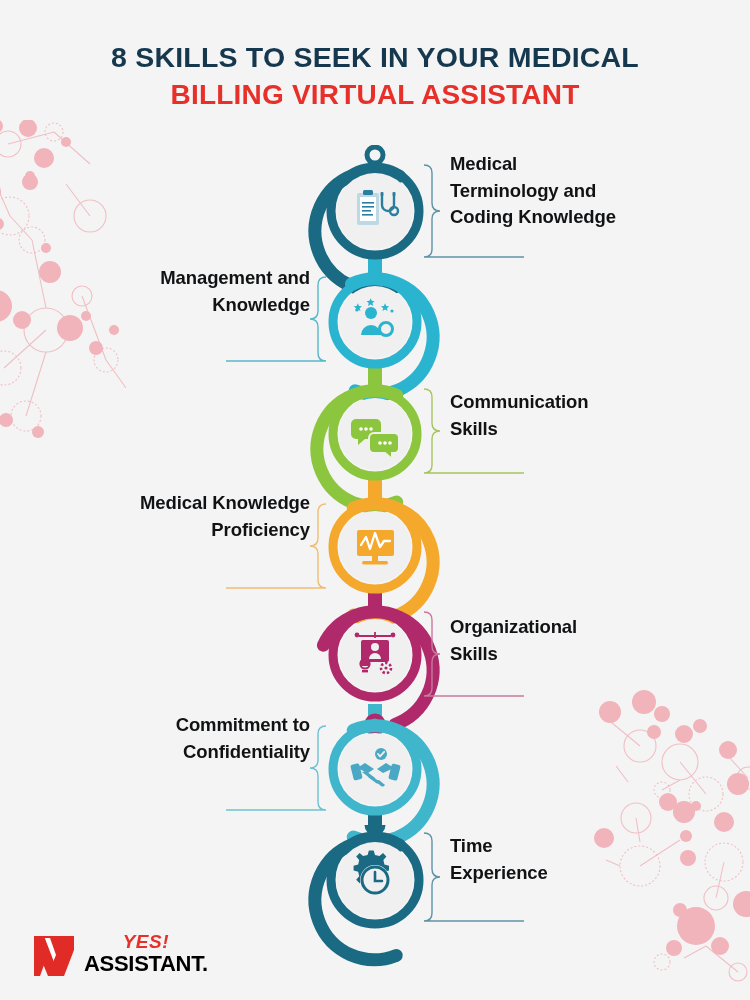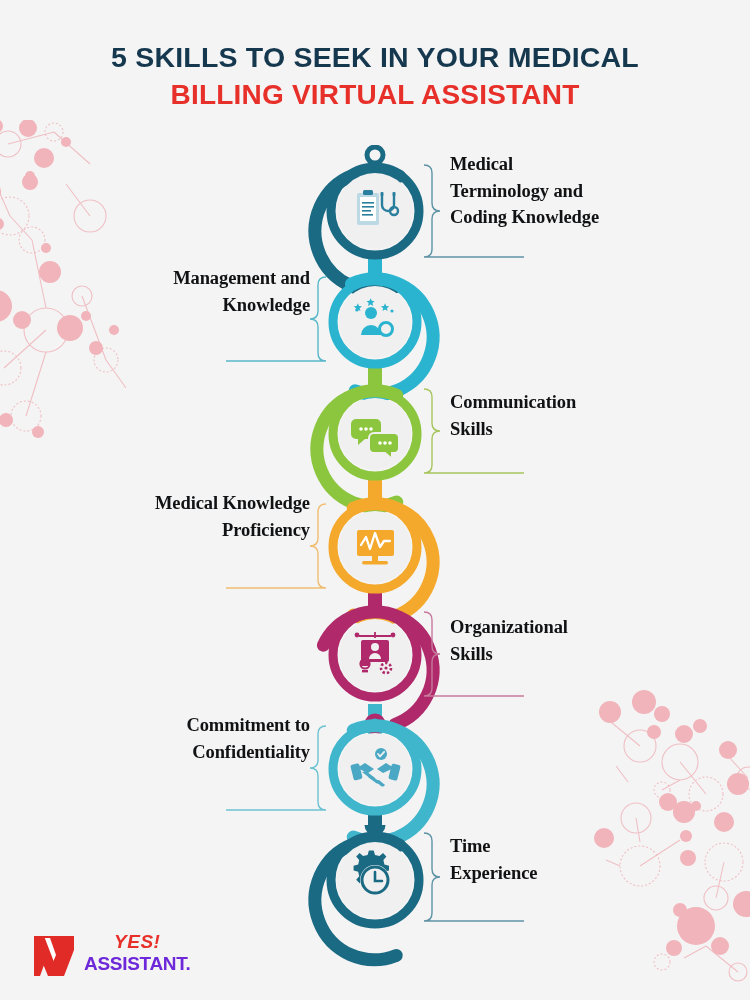--- a/index.html
+++ b/index.html
@@ -34,35 +34,34 @@
   .timeline{position:absolute;left:0;top:0;width:750px;height:1000px;}
 
   .node{position:absolute;width:750px;height:150px;}
   .node-svg{position:absolute;left:0;top:0;width:750px;height:150px;}
 
   .label{
     position:absolute;
     font-size:18.5px;font-weight:bold;color:#111214;
     line-height:26.5px;
     letter-spacing:-.1px;
-    font-family:Liberation Serif, serif;
   }
   .label.right{left:450px;width:250px;text-align:left;}
   .label.left{right:440px;width:260px;text-align:right;}
 
   
   .logo{position:absolute;left:32px;top:932px;width:230px;height:58px;text-align:center;}
   .logo-mark{position:absolute;left:0;top:2px;width:44px;height:44px;}
   .logo-text{position:absolute;left:52px;top:0px;}
   .logo-yes{
     font-size:19px;font-weight:bold;font-style:italic;color:#e8302a;
     line-height:20px;letter-spacing:.5px;
   }
   .logo-assistant{
-    font-size:19px;font-weight:bold;color:#6d28d9;
+    font-size:22px;font-weight:bold;color:#000000;
     line-height:24px;letter-spacing:-.3px;
   }
 </style>
 </head>
 <body>
 
 <div class="canvas">
 
   <svg class="molecules mol-left" viewBox="0 0 150 320">
     <g stroke="#efb6bc" fill="none" stroke-width="1.1">
@@ -138,21 +137,21 @@
       <circle cx="16" cy="148" r="10"></circle>
         <circle cx="158" cy="214" r="13"></circle>
       <circle cx="108" cy="236" r="19"></circle>
         <circle cx="86" cy="258" r="8"></circle>
       <circle cx="132" cy="256" r="9"></circle>
         <circle cx="92" cy="220" r="7"></circle>
     </g>
   </svg>
 
   <div class="title-block">
-    <div class="title-line1">5 SKILLS TO SEEK IN YOUR MEDICAL</div>
+    <div class="title-line1">8 SKILLS TO SEEK IN YOUR MEDICAL</div>
     <div class="title-line2">BILLING VIRTUAL ASSISTANT</div>
   </div>
 
   <div class="timeline">
 
     <div class="node" style="top:145px">
       <svg class="node-svg" viewBox="0 0 750 150">
 
         <rect x="368" y="112" width="14" height="50" fill="#2bb4cf"></rect>
 

